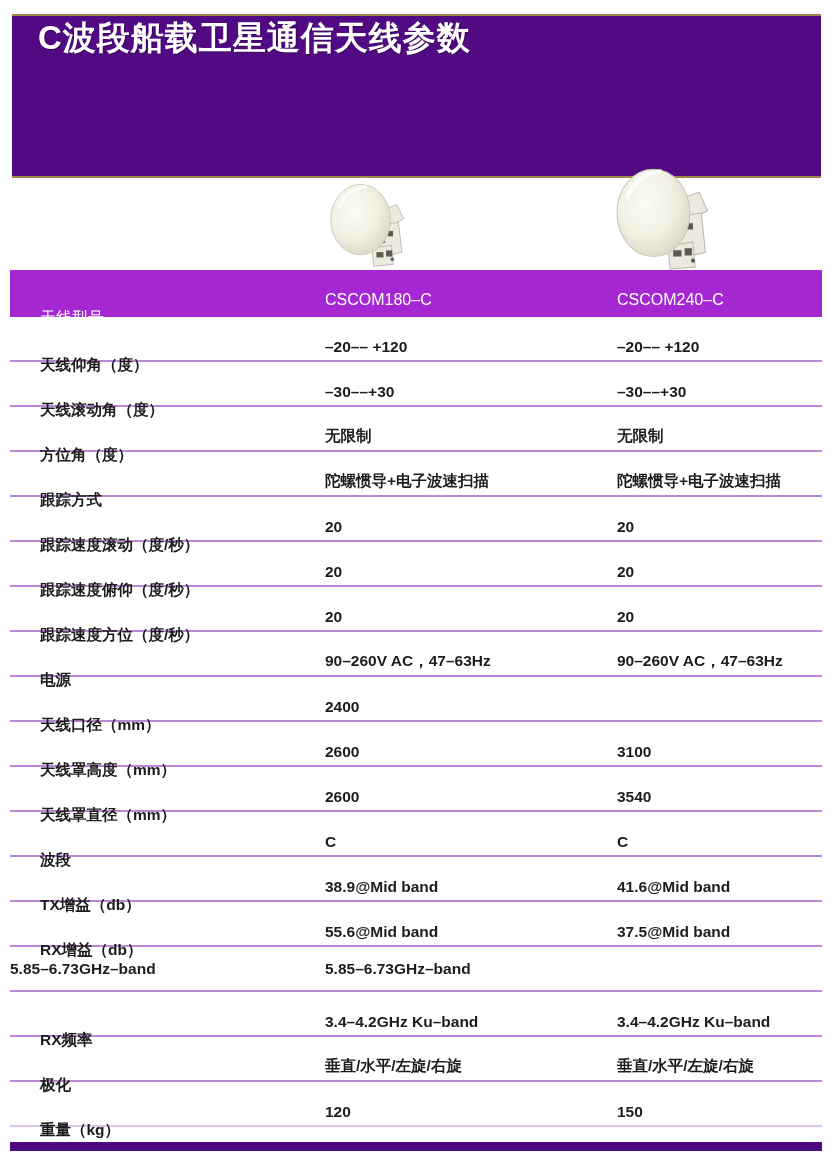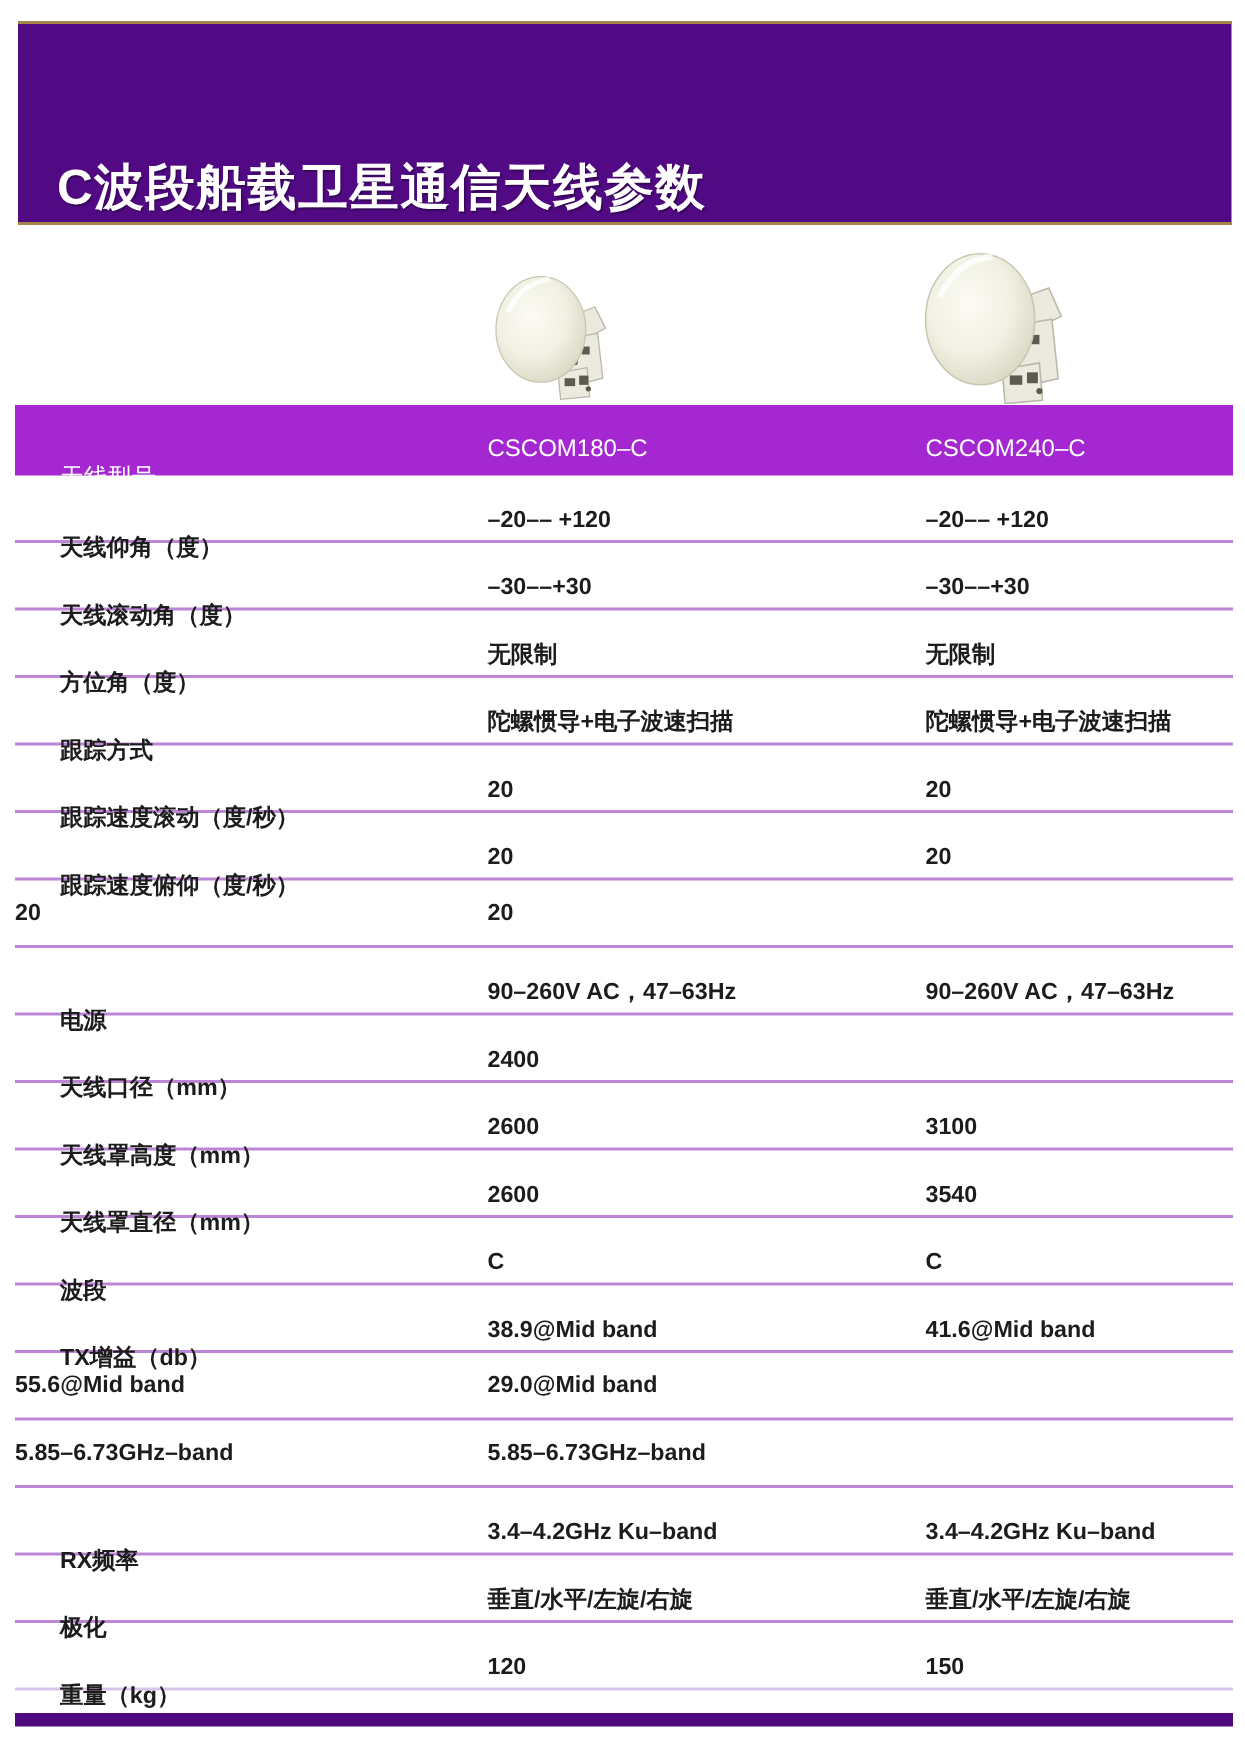--- a/index.html
+++ b/index.html
@@ -13,25 +13,25 @@
   *{box-sizing:border-box;}
   html,body{margin:0;padding:0;background:#ffffff;}
   .page{
     position:relative;
     width:830px;height:1166px;
     background:#ffffff;
     font-family:"Liberation Sans", sans-serif;
     overflow:hidden;
   }
   .banner{
-    position:absolute;left:12px;top:14px;width:809px;height:136px;
+    position:absolute;left:12px;top:14px;width:809px;height:164px;
     background:var(--banner);
     border-top:2px solid var(--gold);
     border-bottom:2px solid var(--gold);
-    display:flex;align-items:flex-end;
+    display:flex;align-items:flex-start;
   }
   .banner h1{
     margin:0;padding-left:26px;color:#ffffff;
     font-size:33px;font-weight:700;letter-spacing:1px;
     text-shadow:1px 1px 1px rgba(0,0,0,0.35);
   }
   .antenna{position:absolute;}
   .antenna-1{left:328px;top:178px;width:88px;height:92px;}
   .antenna-2{left:616px;top:164px;width:104px;height:106px;}
   .antenna svg{width:100%;height:100%;display:block;}
@@ -155,20 +155,21 @@
     <div class="cell c3">20</div>
   </div>
 
   <div class="trow">
     <div class="cell c1">跟踪速度俯仰（度/秒）</div>
     <div class="cell c2">20</div>
     <div class="cell c3">20</div>
   </div>
 
   <div class="trow">
+    <div class="cell c1">跟踪速度方位（度/秒）</div>
     <div class="cell c2">20</div>
     <div class="cell c3">20</div>
   </div>
 
   <div class="trow">
     <div class="cell c1">电源</div>
     <div class="cell c2">90–260V AC，47–63Hz</div>
     <div class="cell c3">90–260V AC，47–63Hz</div>
   </div>
 
@@ -195,22 +196,23 @@
     <div class="cell c3">C</div>
   </div>
 
   <div class="trow">
     <div class="cell c1">TX增益（db）</div>
     <div class="cell c2">38.9@Mid band</div>
     <div class="cell c3">41.6@Mid band</div>
   </div>
 
   <div class="trow">
+    <div class="cell c1">RX增益（db）</div>
     <div class="cell c2">55.6@Mid band</div>
-    <div class="cell c3">29.0@Mid band</div>
+    <div class="cell c3">37.5@Mid band</div>
   </div>
 
   <div class="trow">
     <div class="cell c2">5.85–6.73GHz–band</div>
     <div class="cell c3">5.85–6.73GHz–band</div>
   </div>
 
   <div class="trow">
     <div class="cell c1">RX频率</div>
     <div class="cell c2">3.4–4.2GHz Ku–band</div>

